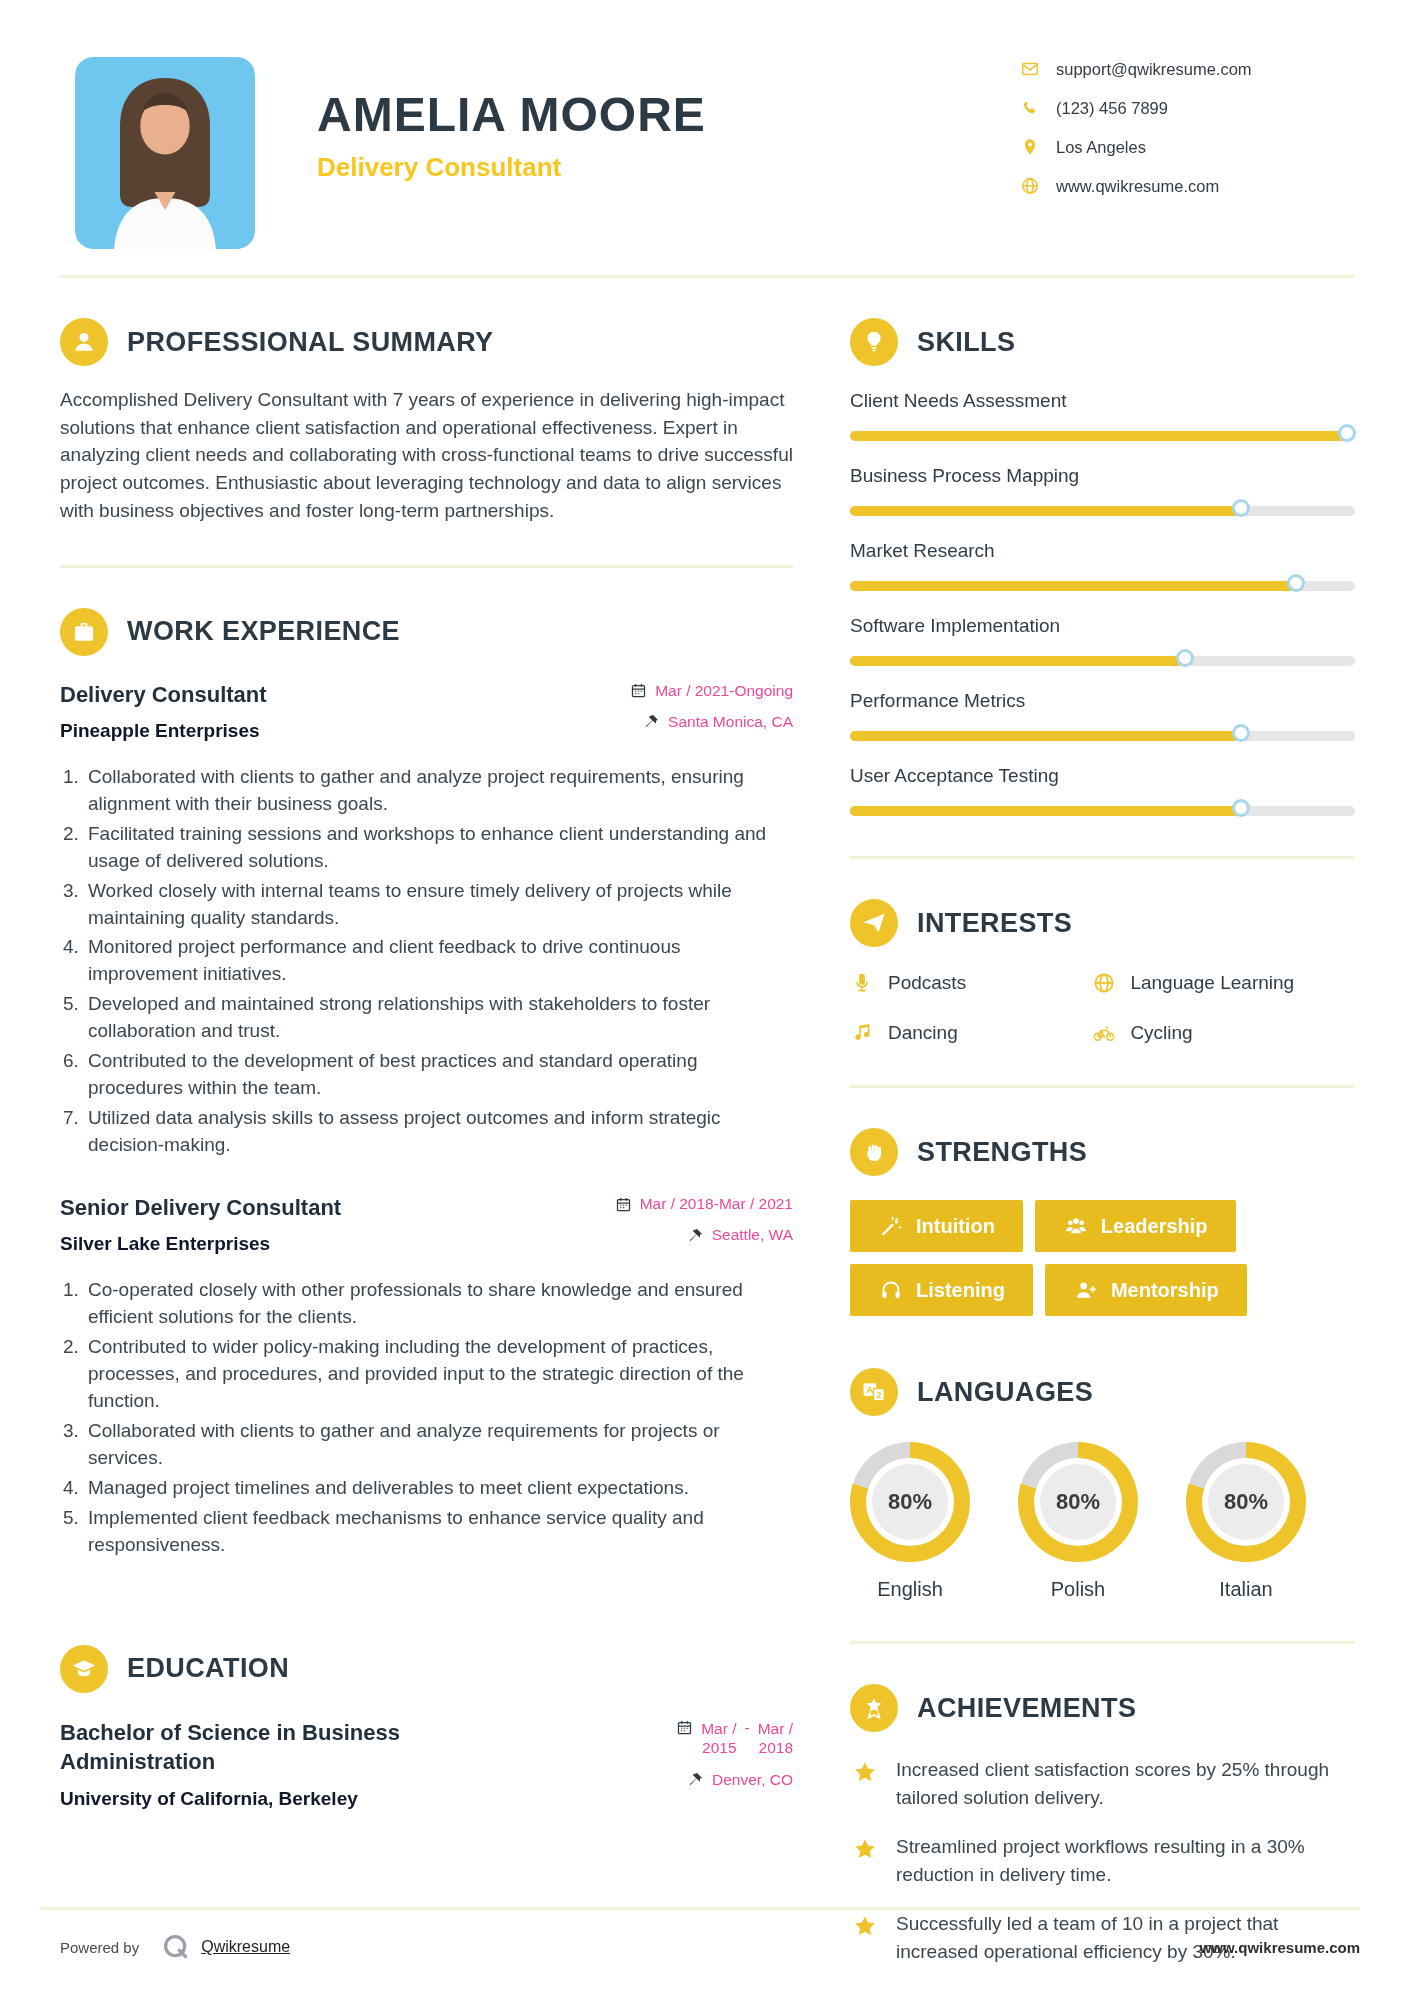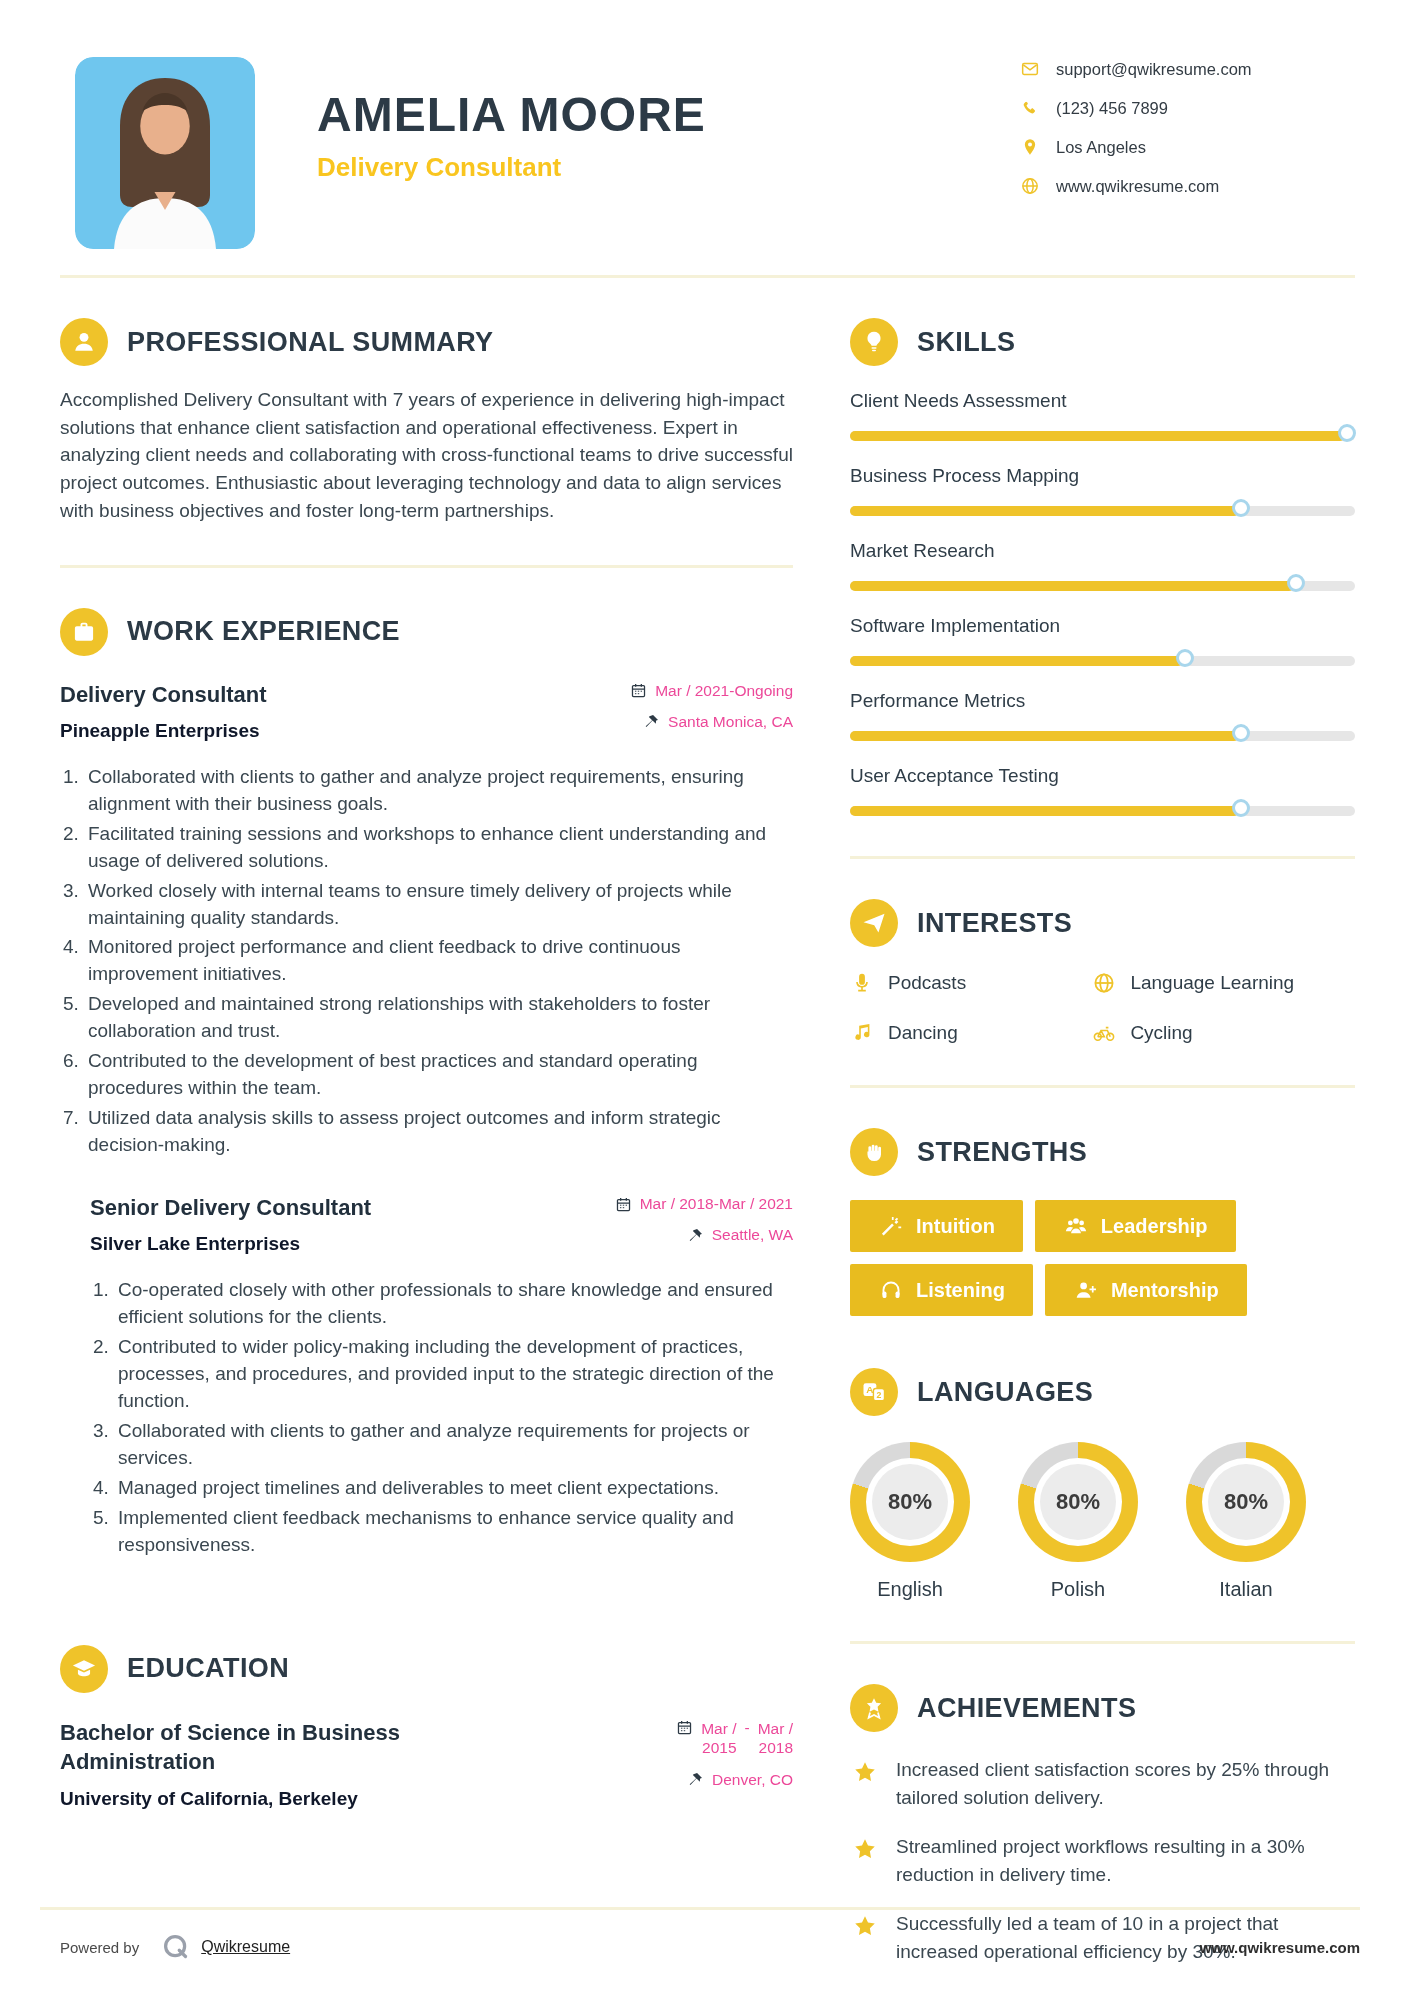--- a/index.html
+++ b/index.html
@@ -230,21 +230,21 @@
         <li>Collaborated with clients to gather and analyze project requirements, ensuring alignment with their business goals.</li>
             <li>Facilitated training sessions and workshops to enhance client understanding and usage of delivered solutions.</li>
             <li>Worked closely with internal teams to ensure timely delivery of projects while maintaining quality standards.</li>
             <li>Monitored project performance and client feedback to drive continuous improvement initiatives.</li>
             <li>Developed and maintained strong relationships with stakeholders to foster collaboration and trust.</li>
             <li>Contributed to the development of best practices and standard operating procedures within the team.</li>
             <li>Utilized data analysis skills to assess project outcomes and inform strategic decision-making.</li>
           </ol>
       </div>
 
-      <div class="job" style="margin-top:36px;margin-left:30px;">
+      <div class="job" style="margin-top:36px;">
         <div class="job-top">
           <div>
             <div class="job-title">Senior Delivery Consultant</div>
             <div class="job-company">Silver Lake Enterprises</div>
           </div>
           <div class="job-meta">
             <div class="meta-row">
               <span class="m-icn">
                   <svg viewBox="0 0 24 24" fill="none" stroke="currentColor" stroke-width="1.8">
                     <rect x="3.5" y="5" width="17" height="15.5" rx="1.5"></rect>

